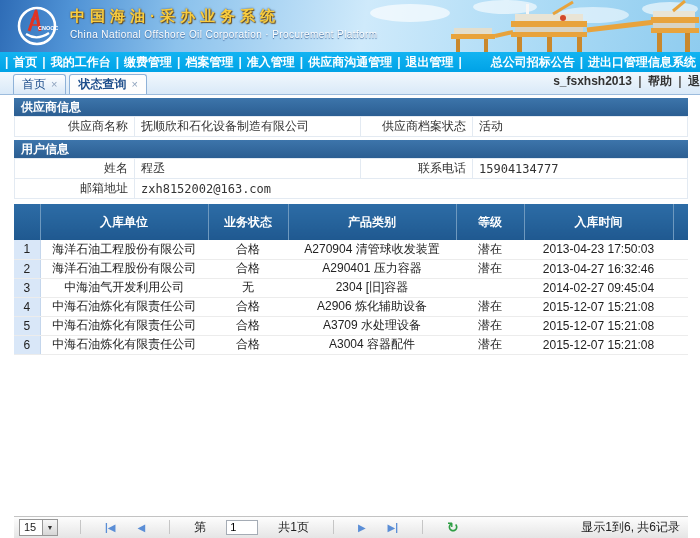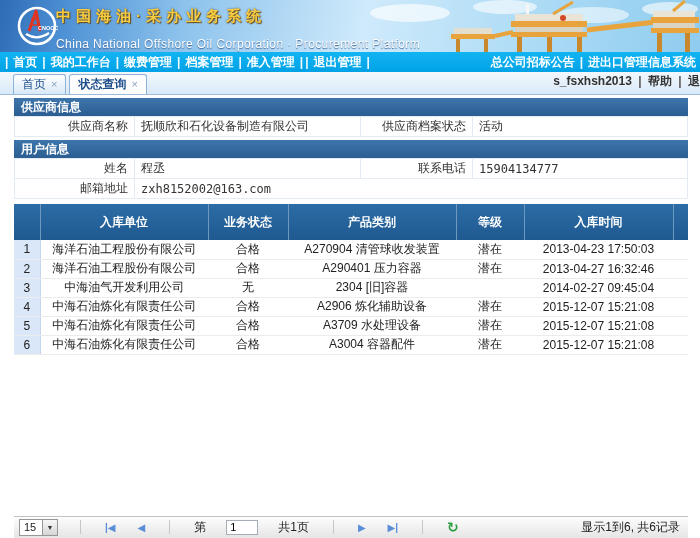--- a/index.html
+++ b/index.html
@@ -5,24 +5,24 @@
   * { margin:0; padding:0; box-sizing:border-box; }
   html,body { width:700px; height:538px; overflow:hidden; background:#fff;
     font-family:"Liberation Sans","DejaVu Sans",sans-serif; }
   body { position:relative; }
 
   
   .banner { position:relative; height:52px; overflow:hidden;
     background:linear-gradient(100deg,#2e6cb6 0%,#4f92d5 10%,#8cc2ec 26%,#cfeafb 52%,#aadaf5 78%,#8fccef 100%); }
   .rig-wrap { position:absolute; right:0; top:0; width:345px; height:52px; }
   .logo { position:absolute; left:16px; top:5px; width:42px; height:42px; }
-  .brand { position:absolute; left:56px; top:7px; }
+  .brand { position:absolute; left:70px; top:7px; }
   .brand-title { font-size:15px; font-weight:bold; color:#f8cc3f; letter-spacing:5px;
     text-shadow:1px 1px 1px #6b4a14, 0 0 2px #3a5b8c; white-space:nowrap; }
-  .brand-sub { font-size:12px; color:#fdfdfd; letter-spacing:.4px; margin-top:11px; white-space:nowrap;
+  .brand-sub { font-size:10px; color:#fdfdfd; letter-spacing:.4px; margin-top:3px; white-space:nowrap;
     text-shadow:0 1px 1px #40699c; }
 
   
   .menubar { height:20px; background:linear-gradient(#12b4f2,#00a2e6); color:#fff;
     font-size:12px; font-weight:bold; line-height:20px; display:flex; justify-content:space-between; white-space:nowrap; }
   .menu-left { padding-left:4px; display:flex; }
   .menu-right { padding-right:0; display:flex;margin-left:8px; }
   .menu-item { padding:0 4px; cursor:pointer; }
   .menu-sep { padding:0 1px; opacity:.95; }
 
@@ -134,20 +134,21 @@
     <span class="menu-item">首页</span>
     <span class="menu-sep">|</span>
     <span class="menu-item">我的工作台</span>
     <span class="menu-sep">|</span>
     <span class="menu-item">缴费管理</span>
     <span class="menu-sep">|</span>
     <span class="menu-item">档案管理</span>
     <span class="menu-sep">|</span>
     <span class="menu-item">准入管理</span>
     <span class="menu-sep">|</span>
+    <span class="menu-item">供应商沟通管理</span>
     <span class="menu-sep">|</span>
     <span class="menu-item">退出管理</span>
     <span class="menu-sep">|</span>
   </div>
   <div class="menu-right">
     <span class="menu-item">总公司招标公告</span>
     <span class="menu-sep">|</span>
     <span class="menu-item">进出口管理信息系统</span>
   </div>
 </div>

